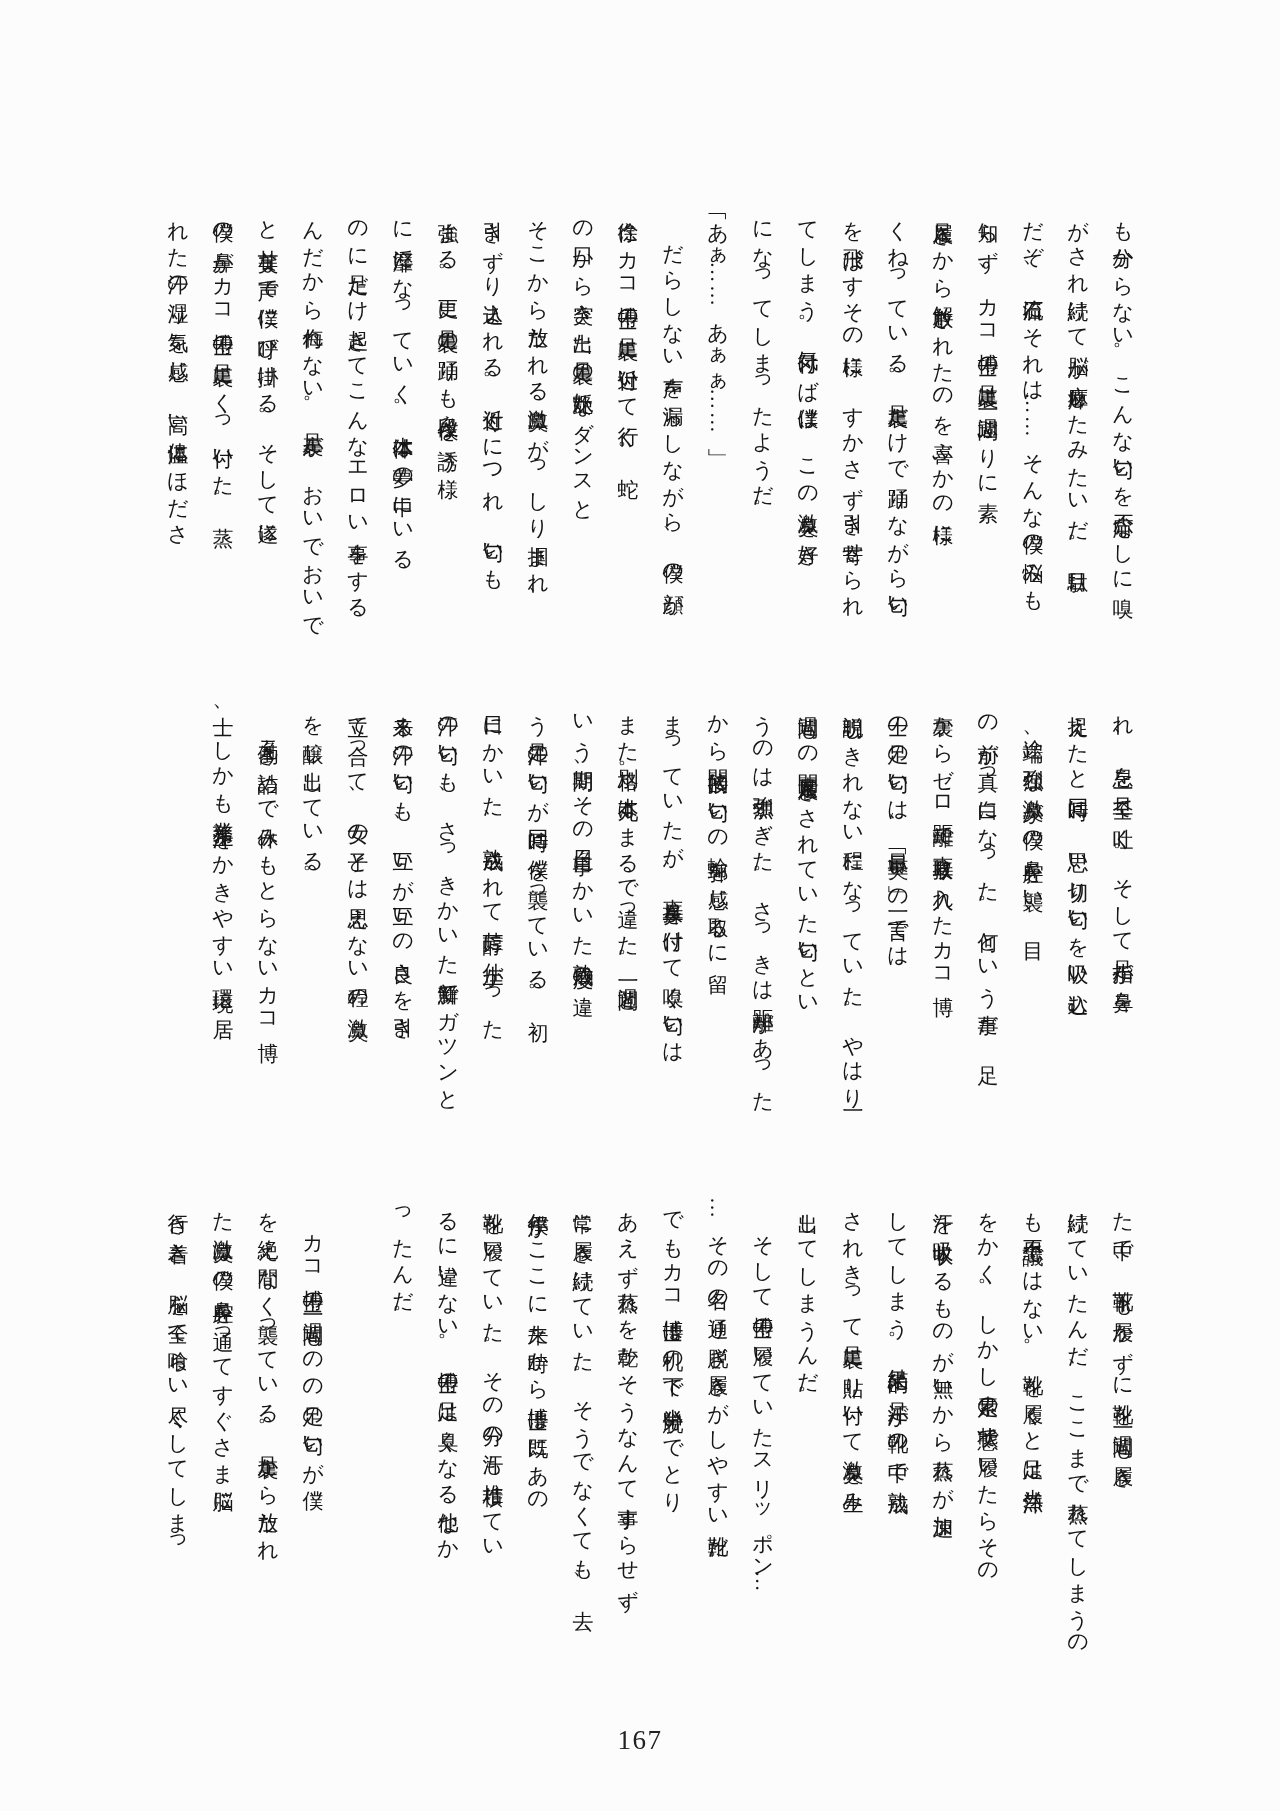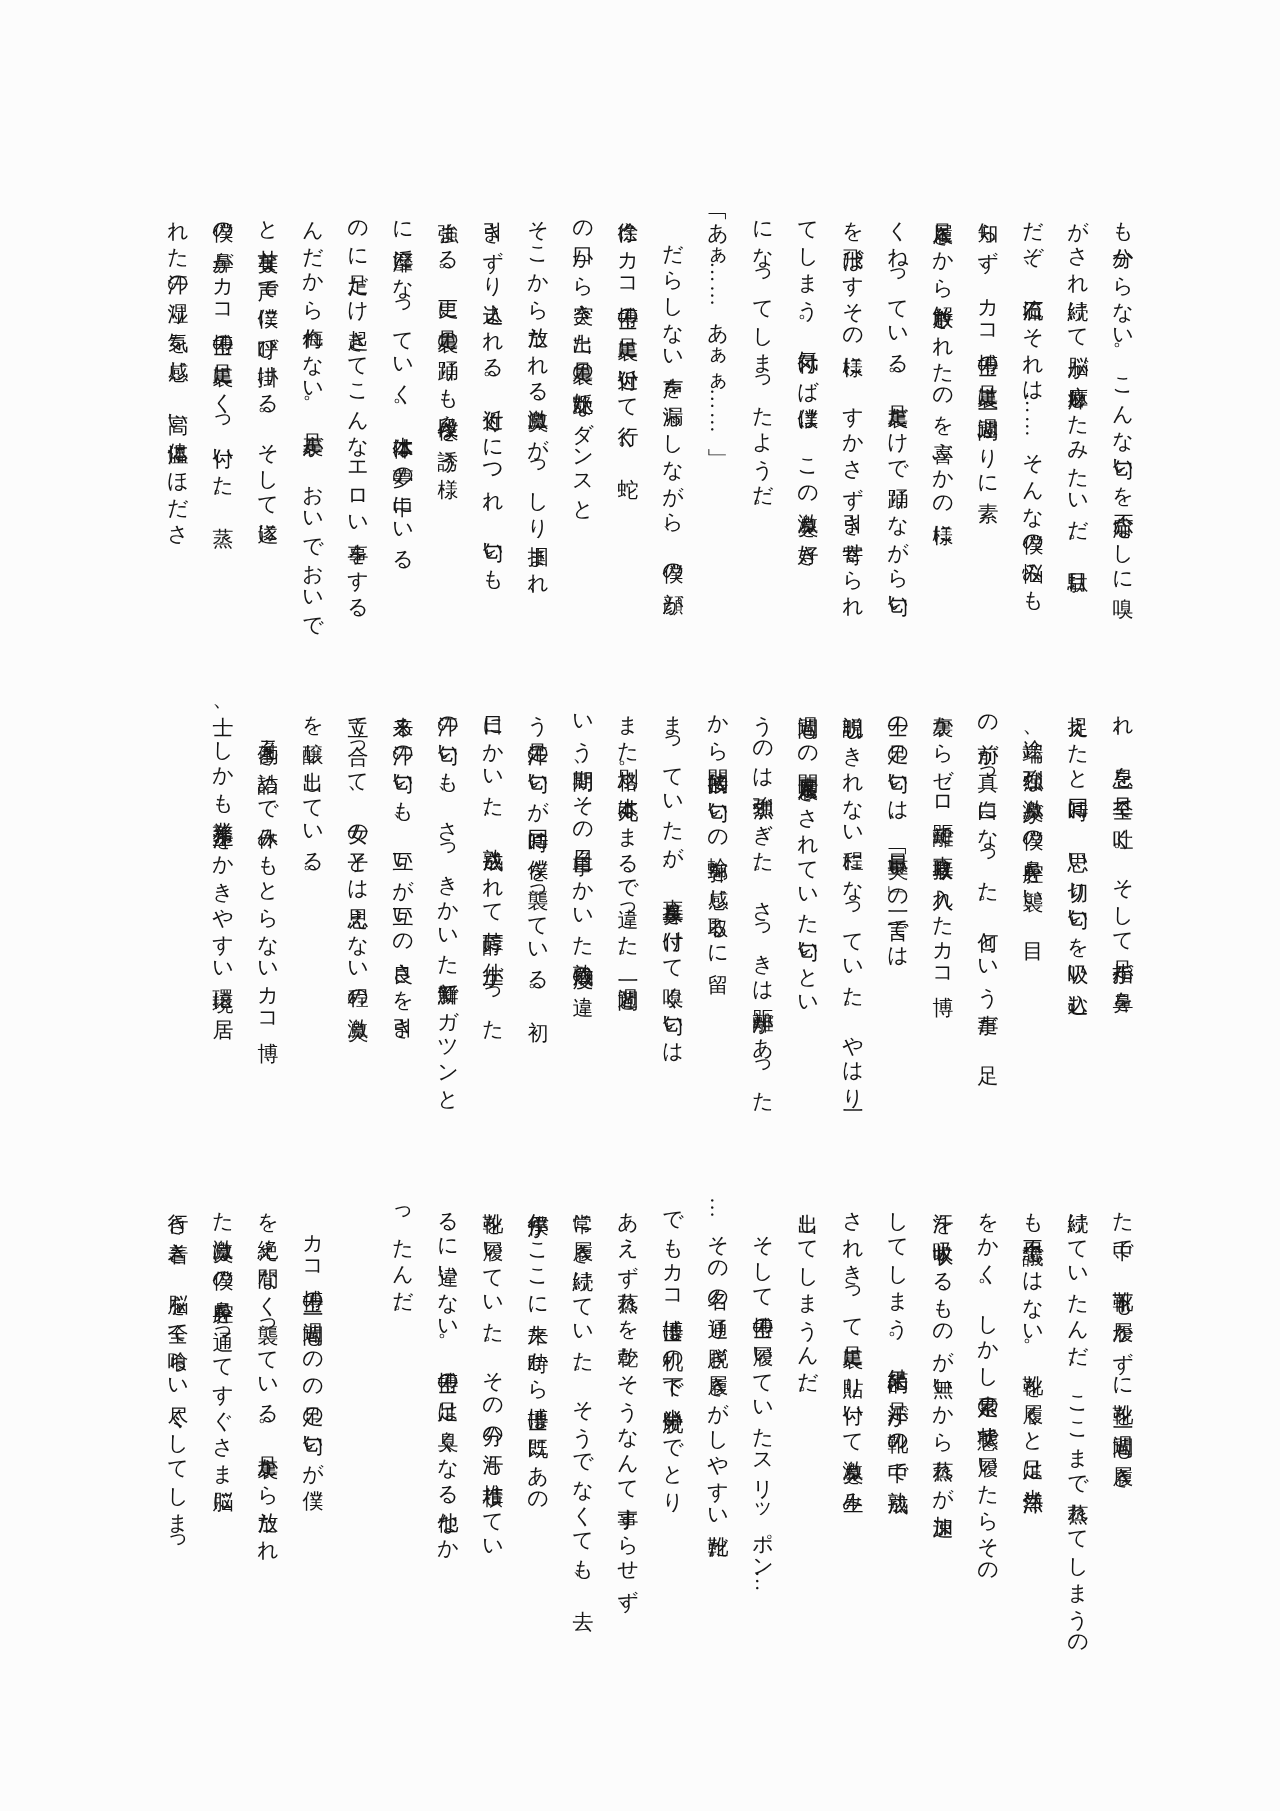--- a/index.html
+++ b/index.html
@@ -117,13 +117,14 @@
       <div class="v-col">年僕がここに来た時から博士は既にあの</div>
       <div class="v-col">靴を履いていた。その分の汗も堆積してい</div>
       <div class="v-col">るに違いない。博士の足は臭くなる他なか</div>
       <div class="v-col">ったんだ。</div>
       <div class="v-col"></div>
       <div class="v-col">　カコ博士の一週間ものの足の匂いが僕</div>
       <div class="v-col">を絶え間なく襲っている。足裏から放たれ</div>
       <div class="v-col">た激臭は僕の鼻腔を通ってすぐさま脳に</div>
       <div class="v-col">行き着き、脳を全て喰らい尽くしてしまっ</div>
     </div>
+  <div class="page-number">167</div>
 </div>
 
 </body></html>

